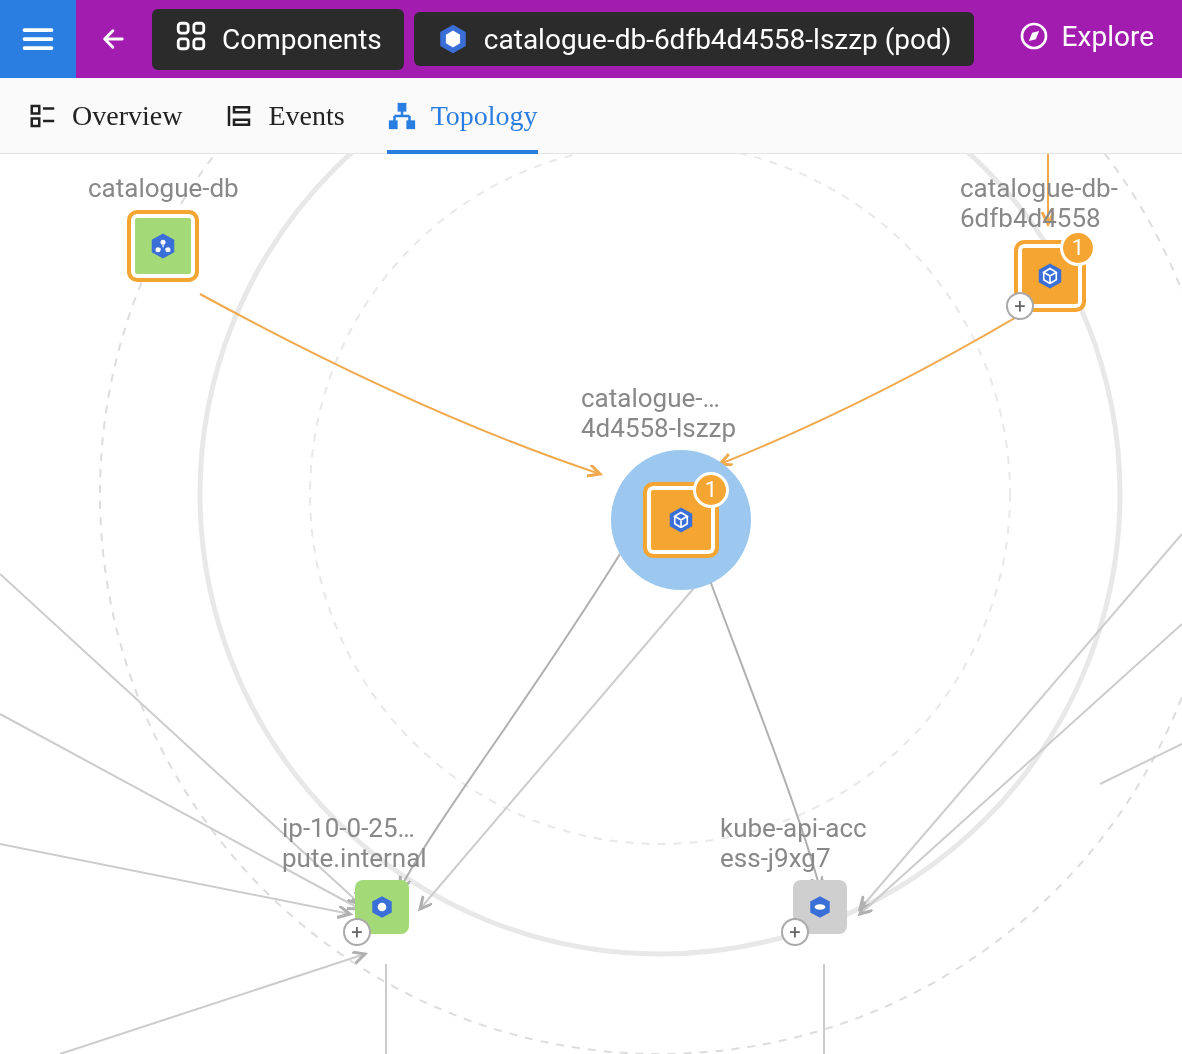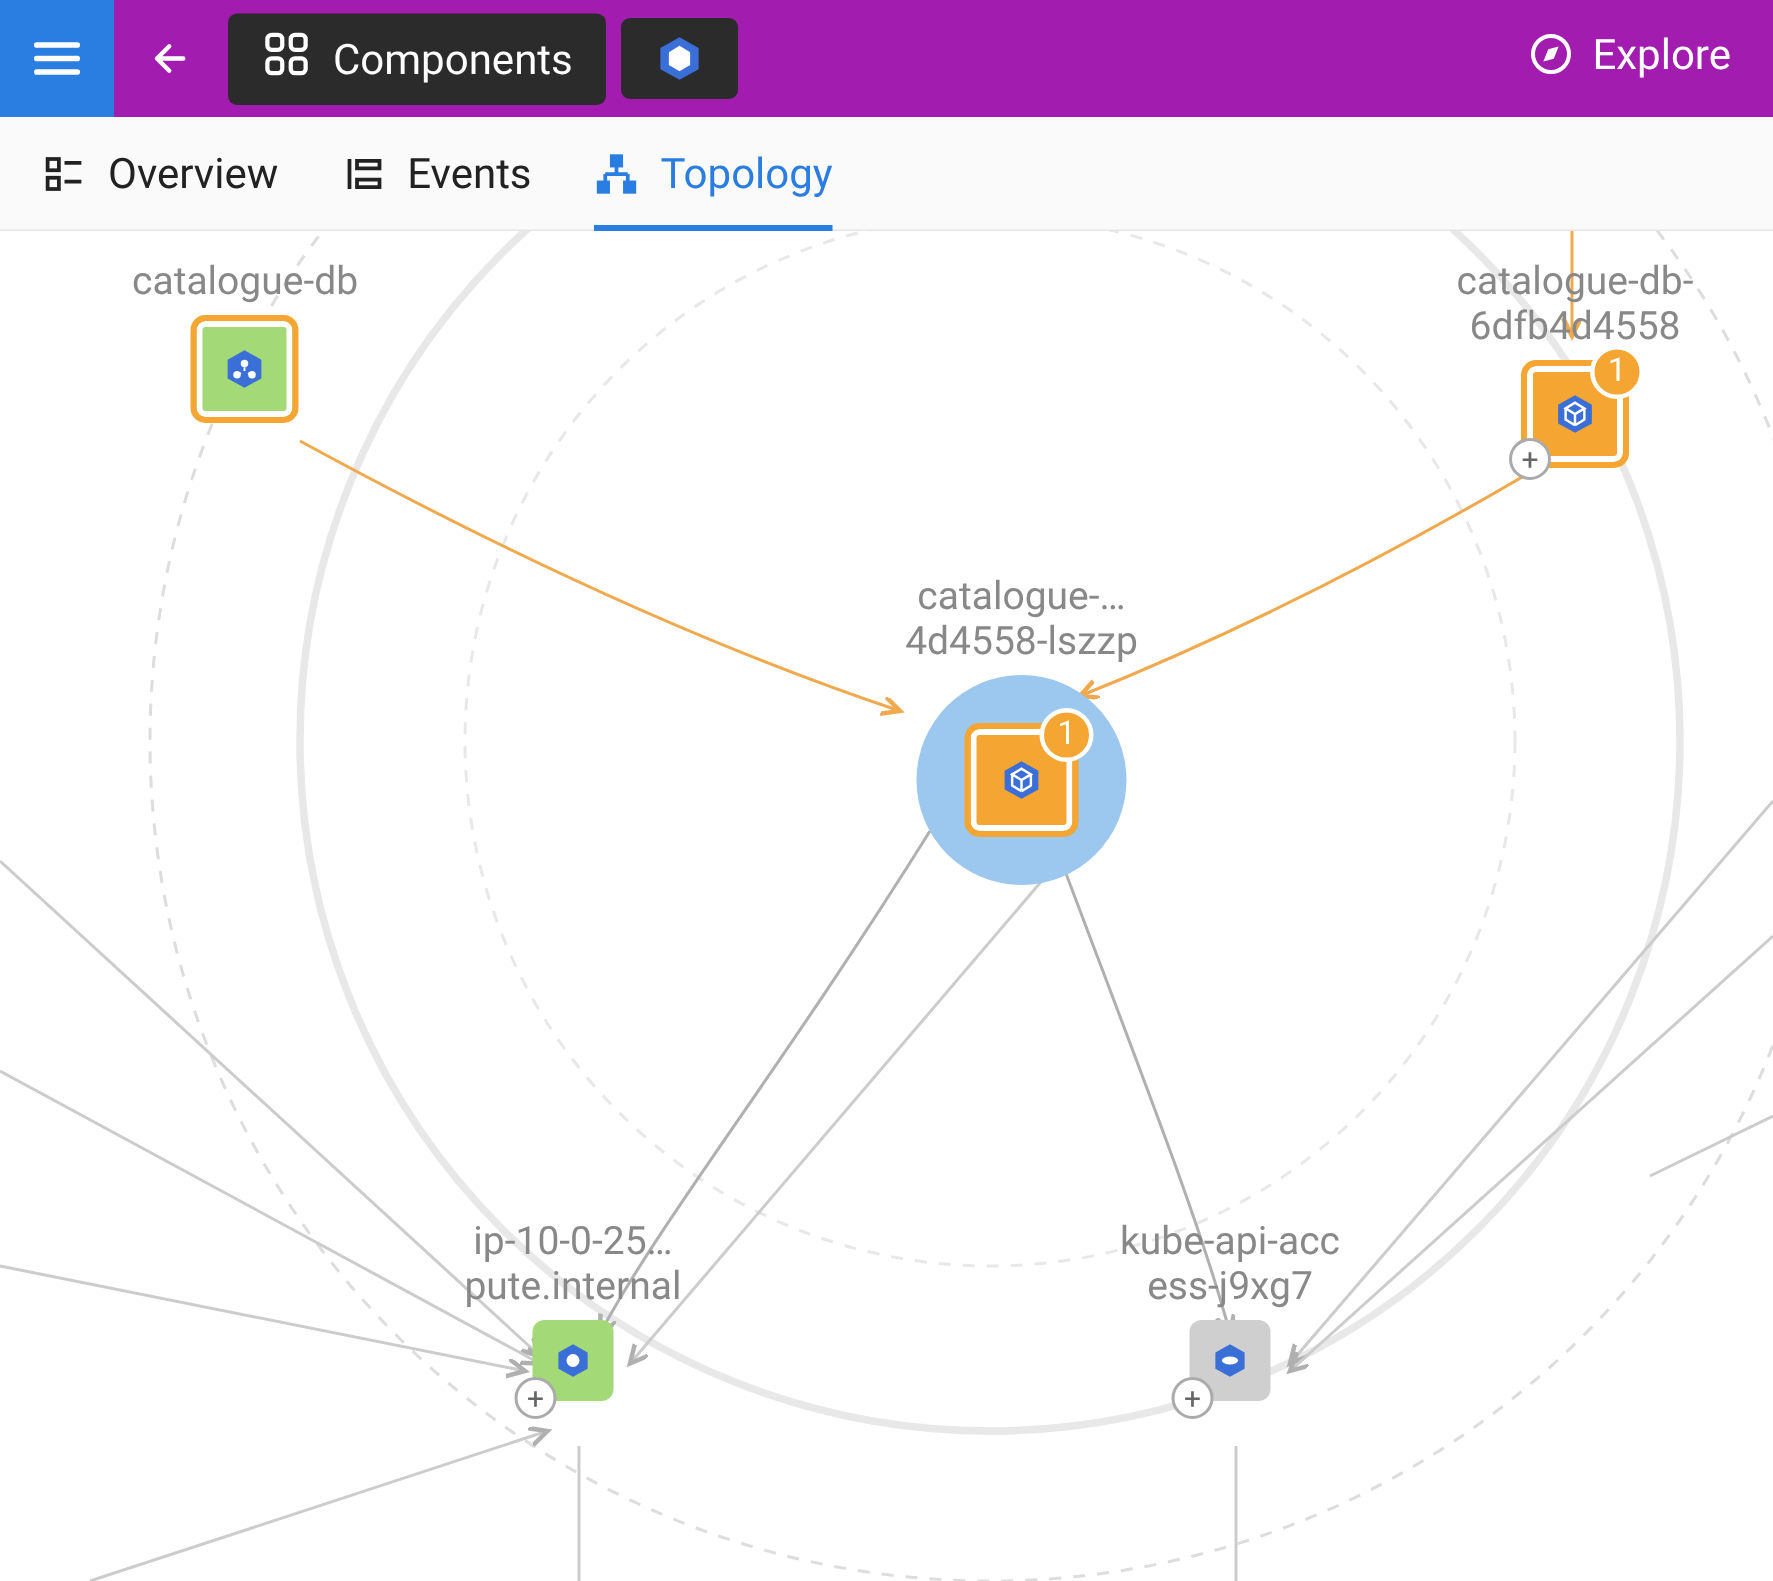--- a/index.html
+++ b/index.html
@@ -12,31 +12,31 @@
   .back-btn { width: 76px; display: flex; align-items: center; justify-content: center; color: #fff; }
   .back-btn svg { width: 28px; height: 28px; stroke: #fff; }
   .crumb { display: flex; align-items: center; gap: 14px; padding: 10px 22px; background: #2b2b2b; border-radius: 6px; margin-right: 10px; color: #fff; font-size: 28px; }
   .crumb.pod .hex-icon { width: 34px; height: 34px; }
   .crumb-last { margin-left: auto; display:flex; gap:12px; padding-right:28px; color:#fff; font-size:28px;}
   .comp-icon svg { width: 34px; height: 34px; stroke:#fff; fill:none;}
   .compass svg { width: 32px; height: 32px; stroke:#fff; fill:none;}
 
   
   .tabrow { display: flex; align-items: center; gap: 42px; padding: 0 28px; height: 76px; border-bottom: 1px solid #e5e5e5; background:#fafafa; }
-  .tab { display: flex; align-items: center; gap: 14px; font-size: 28px; color: #222; height:100%; position:relative;}
+  .tab { display: flex; align-items: center; gap: 14px; font-size: 28px; color: #222; height:100%; position:relative;font-family:Liberation Serif, serif;}
   .tab svg { width: 30px; height: 30px; }
   .tab.active { color: #2a7de1; }
   .tab.active::after { content:""; position:absolute; left:0; right:0; bottom:-1px; height:4px; background:#2a7de1;}
   .tab.active svg * { stroke:#2a7de1; fill:#2a7de1; }
 
   
   .canvas { position: relative; width: 1182px; height: 900px; background: #fff; overflow:hidden;}
   svg.edges { position:absolute; inset:0; width:100%; height:100%; }
 
-  .node { position:absolute; text-align:center; }
+  .node { position:absolute; text-align:left; }
   .node .label { color:#888; font-size:26px; line-height:1.15; margin-bottom:6px; white-space:pre; }
   .tile { width:72px; height:72px; border-radius:10px; display:flex; align-items:center; justify-content:center; margin:0 auto; position:relative;}
   .tile.orange { background:#f5a531; border:4px solid #f5a531; box-shadow: inset 0 0 0 4px #fff; }
   .tile.green { background:#a3d977; }
   .tile.green.bordered { border:4px solid #f5a531; box-shadow: inset 0 0 0 4px #fff; background:#a3d977;}
   .tile.grey { background:#cfcfcf; }
   .tile.small { width:54px; height:54px; border-radius:8px;}
   .halo { width:140px; height:140px; border-radius:50%; background:#9cc7ef; display:flex; align-items:center; justify-content:center; margin:0 auto; position:relative;}
   .badge { position:absolute; top:-14px; right:-14px; width:36px; height:36px; border-radius:50%; background:#f5a531; color:#fff; font-size:22px; display:flex; align-items:center; justify-content:center; border:3px solid #fff;}
   .plus { position:absolute; bottom:-12px; left:-12px; width:28px; height:28px; border-radius:50%; background:#fff; border:2px solid #aaa; color:#666; font-size:20px; display:flex; align-items:center; justify-content:center;}
@@ -65,20 +65,21 @@
           <rect x="14" y="14" width="7" height="7" rx="2" stroke="#fff" stroke-width="2"></rect>
         </svg>
     </span>
     <span>Components</span>
   </div>
   <div class="crumb pod">
     <svg class="hex-icon" viewBox="0 0 24 24">
         <polygon points="12,2 21,7 21,17 12,22 3,17 3,7" fill="#3b6fd8"></polygon>
         <polygon points="12,6 17,9 17,15 12,18 7,15 7,9" fill="#fff"></polygon>
       </svg>
+    <span>catalogue-db-6dfb4d4558-lszzp (pod)</span>
   </div>
   <div class="crumb-last">
     <span class="compass">
       <svg viewBox="0 0 24 24">
           <circle cx="12" cy="12" r="9" stroke="#fff" stroke-width="2"></circle>
           <path d="M15 9l-2 5-4 1 2-5z" fill="#fff"></path>
         </svg>
     </span>
     <span>Explore</span>
   </div>

